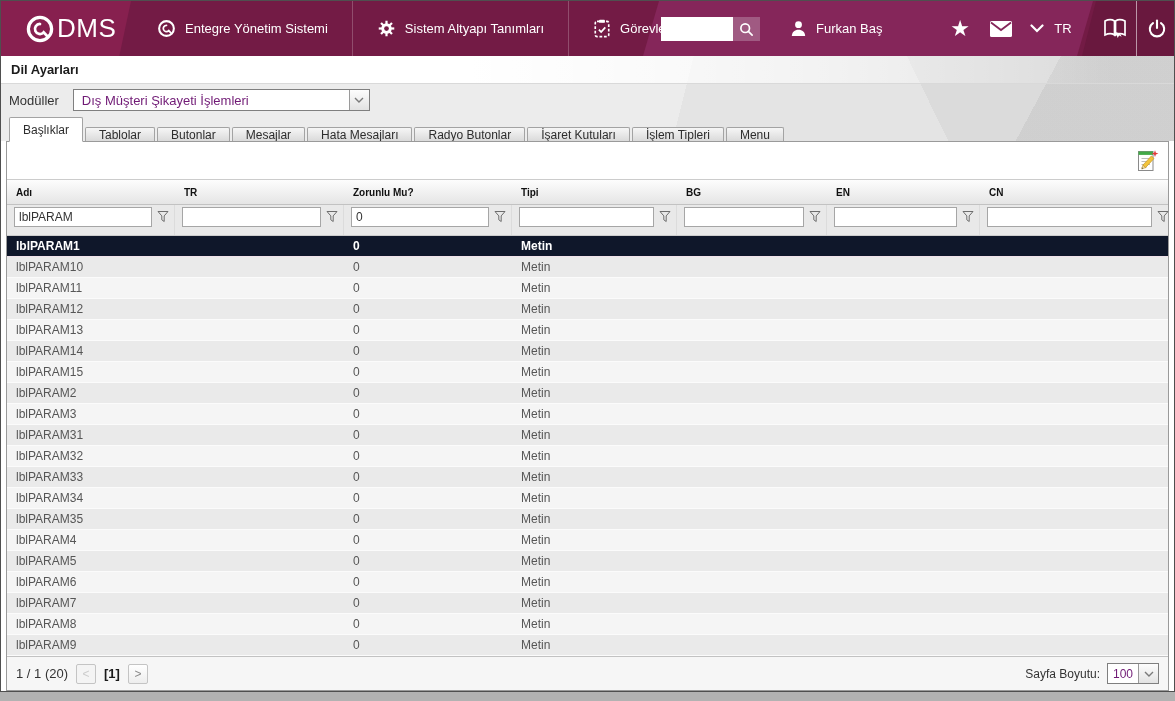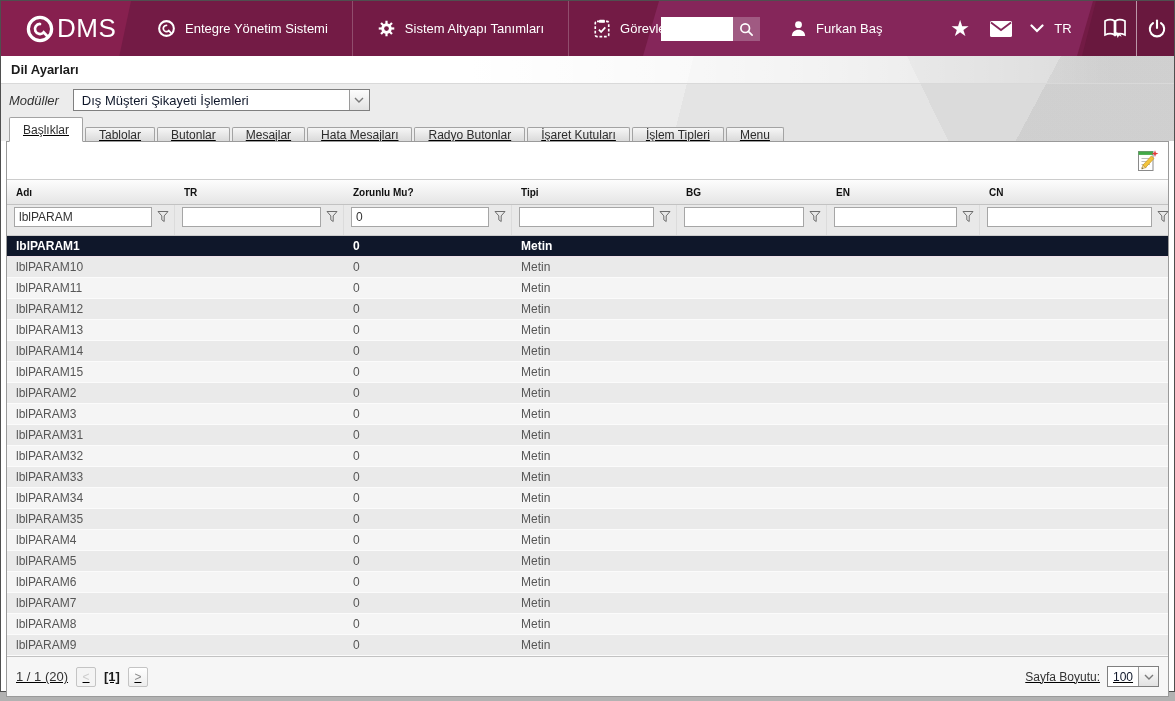--- a/index.html
+++ b/index.html
@@ -39,27 +39,27 @@
     background-image:
       linear-gradient(104deg, rgba(255,255,255,0) 58%, rgba(0,0,0,0.035) 58%),
       linear-gradient(64deg,  rgba(255,255,255,0) 78%, rgba(0,0,0,0.04) 78%),
       linear-gradient(118deg, rgba(255,255,255,0) 87%, rgba(0,0,0,0.05) 87%);
   }
   .title-row { height:28px; display:flex; align-items:center; padding-left:10px;
     background:linear-gradient(90deg,#ffffff 40%, rgba(255,255,255,0.55) 70%, rgba(255,255,255,0) 95%);
     border-bottom:1px solid #d9d9d9; }
   .title-row span { font-size:13px; font-weight:bold; color:#1c1c1c; }
   .module-row { height:32px; display:flex; align-items:center; padding-left:8px; gap:14px; }
-  .module-row label { font-size:13px; color:#333;font-style:italic; }
+  .module-row label { font-size:13px; color:#333; }
   .sel { display:flex; height:22px; border:1px solid #7f7f7f; background:#fff; cursor:pointer; }
-  .sel-value { padding:0 8px; font-size:13px; color:#0f172a; display:flex; align-items:center; flex:1; white-space:nowrap; }
+  .sel-value { padding:0 8px; font-size:13px; color:#701a75; display:flex; align-items:center; flex:1; white-space:nowrap; }
   .sel-arrow { width:20px; border-left:1px solid #9a9a9a; background:linear-gradient(#fdfdfd,#e2e2e2);
                display:flex; align-items:center; justify-content:center; }
   .modules-sel { width:297px; }
-  .tabs { display:flex; align-items:flex-end; padding:0 0 0 8px; height:25px; gap:2px;text-decoration:underline; }
+  .tabs { display:flex; align-items:flex-end; padding:0 0 0 8px; height:25px; gap:2px; }
   .tab { height:14px; display:flex; align-items:center; padding:0 13px; font-size:12px; color:#2d2d2d;
          background:linear-gradient(#f6f6f6,#dadada); border:1px solid #a3a3a3; border-bottom:none;
          border-radius:2px 2px 0 0; cursor:pointer; position:relative; }
   .tab.active { background:#fff; height:25px; z-index:3; margin-bottom:-1px; border-bottom:1px solid #fff; }
 
   
   .panel { margin:0 5px; border:1px solid #9a9a9a; background:#fff; position:relative; z-index:1; }
   .toolbar { height:38px; background:#fff; display:flex; align-items:center; justify-content:flex-end;
              padding:0 7px; border-bottom:1px solid #cccccc; }
   .tool-btn { width:28px; height:28px; display:flex; align-items:center; justify-content:center; cursor:pointer; }
@@ -73,22 +73,22 @@
   .gfilter input { flex:1; min-width:0; height:20px; border:1px solid #a6a6a6; padding:0 4px; font-size:12px; color:#333; background:#fff; }
   .funnel-btn { flex:none; width:14px; height:16px; display:flex; align-items:center; justify-content:center; cursor:pointer; }
 
   .grow { height:21px; font-size:12px; color:#565656; cursor:pointer; border-bottom:1px solid #fbfbfb; }
   .grow .gc { display:flex; align-items:center; padding-left:9px; overflow:hidden; white-space:nowrap; }
   .grow:nth-child(odd)  { background:#f5f5f5; }
   .grow:nth-child(even) { background:#eaeaea; }
   .grow.selected { background:#0f172a; color:#fff; font-weight:bold; border-bottom:1px solid #f0e2ea; }
 
   
-  .pager { height:40px; background:#f6f6f6; border-top:1px solid #c2c2c2; display:flex; align-items:center;
-           justify-content:space-between; padding:0 9px;text-decoration:underline; }
+  .pager { height:34px; background:#f6f6f6; border-top:1px solid #c2c2c2; display:flex; align-items:center;
+           justify-content:space-between; padding:0 9px; }
   .pager-left { display:flex; align-items:center; gap:8px; }
   .pager-info { font-size:13px; color:#333; }
   .pg-btn { width:20px; height:20px; border:1px solid #c4c4c4; background:linear-gradient(#ffffff,#ededed);
             border-radius:2px; display:flex; align-items:center; justify-content:center;
             font-size:12px; color:#8a8a8a; cursor:pointer; }
   .pg-btn.disabled { color:#cccccc; background:#f4f4f4; cursor:default; }
   .pg-current { font-size:13px; font-weight:bold; color:#1a1a1a; }
   .pager-right { display:flex; align-items:center; gap:7px; }
   .pager-right label { font-size:12px; color:#333; }
   .size-sel { width:52px; height:21px; }

